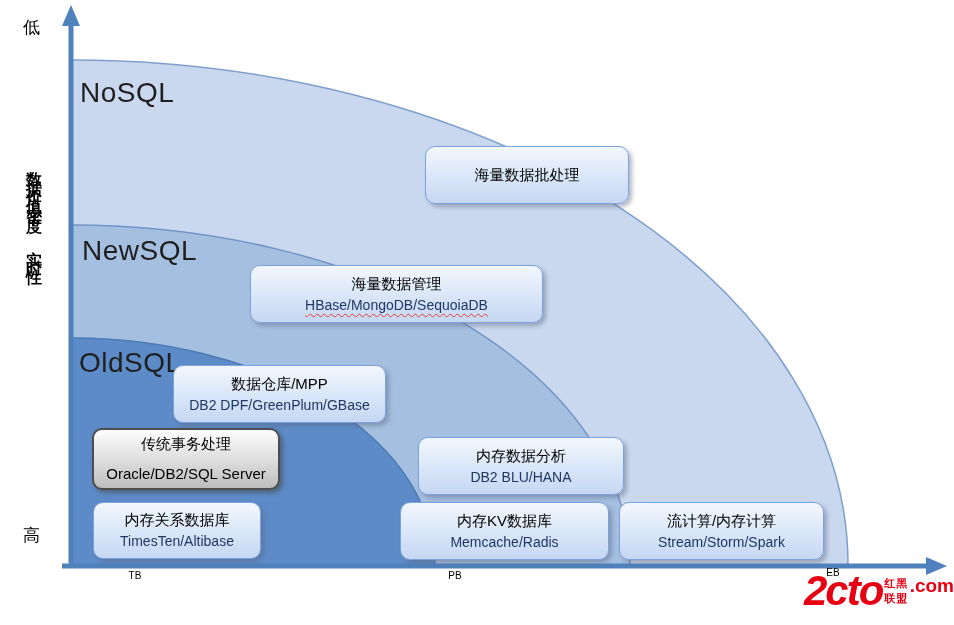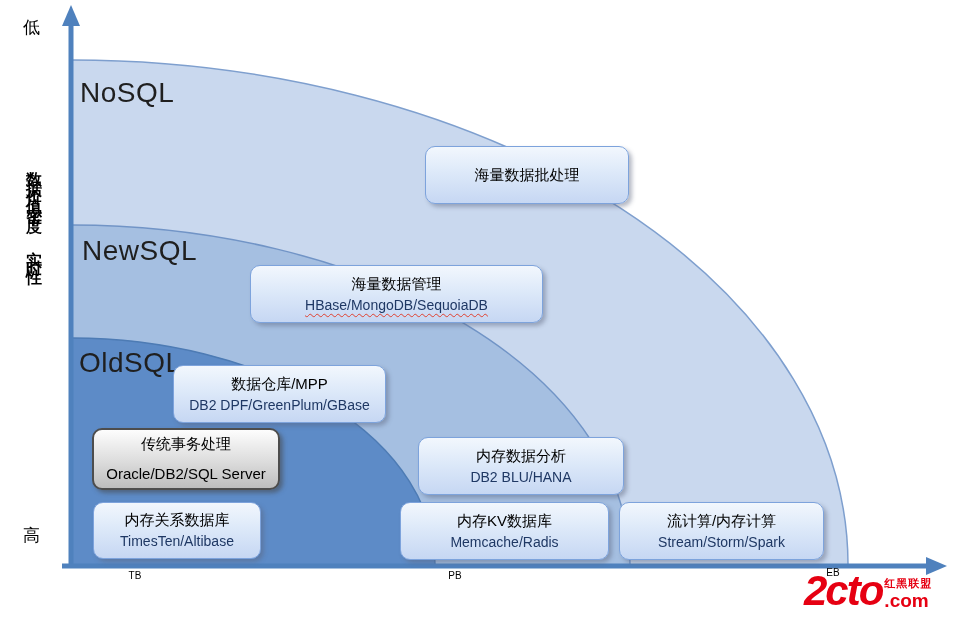--- a/index.html
+++ b/index.html
@@ -40,21 +40,21 @@
   }
   .node-title{font-size:15px;color:#000;}
   .node-sub{font-size:14px;color:#1f3864;}
   .node.gray .node-sub{color:#000;font-size:15px;}
   .squiggle{text-decoration:underline wavy #e0402f 1px;text-underline-offset:3px;}
   .watermark{
     position:absolute;left:804px;top:572px;display:flex;align-items:flex-start;
     color:#e60012;user-select:none;
   }
   .wm-logo{font-size:42px;font-weight:800;line-height:0.9;letter-spacing:-2px;font-style:italic;}
-  .wm-col{display:flex;flex-direction:column;align-items:flex-start;margin-left:2px;margin-top:4px;}
+  .wm-col{display:flex;flex-direction:row;align-items:flex-start;margin-left:2px;margin-top:4px;}
   .wm-tag{font-size:11px;font-weight:bold;letter-spacing:1px;}
   .wm-suffix{font-size:19px;font-weight:800;line-height:1;}
 </style>
 </head>
 <body>
 
 <div class="stage">
 
   <svg width="954" height="625" viewBox="0 0 954 625">
     <defs>

